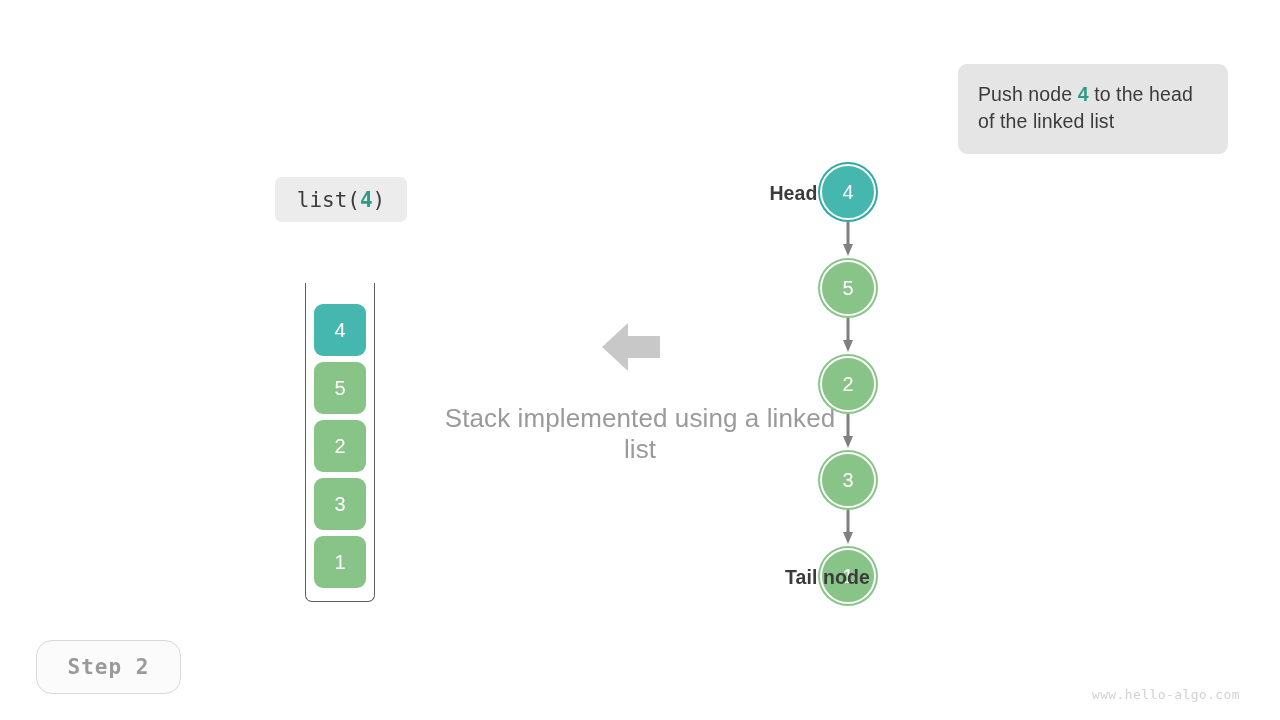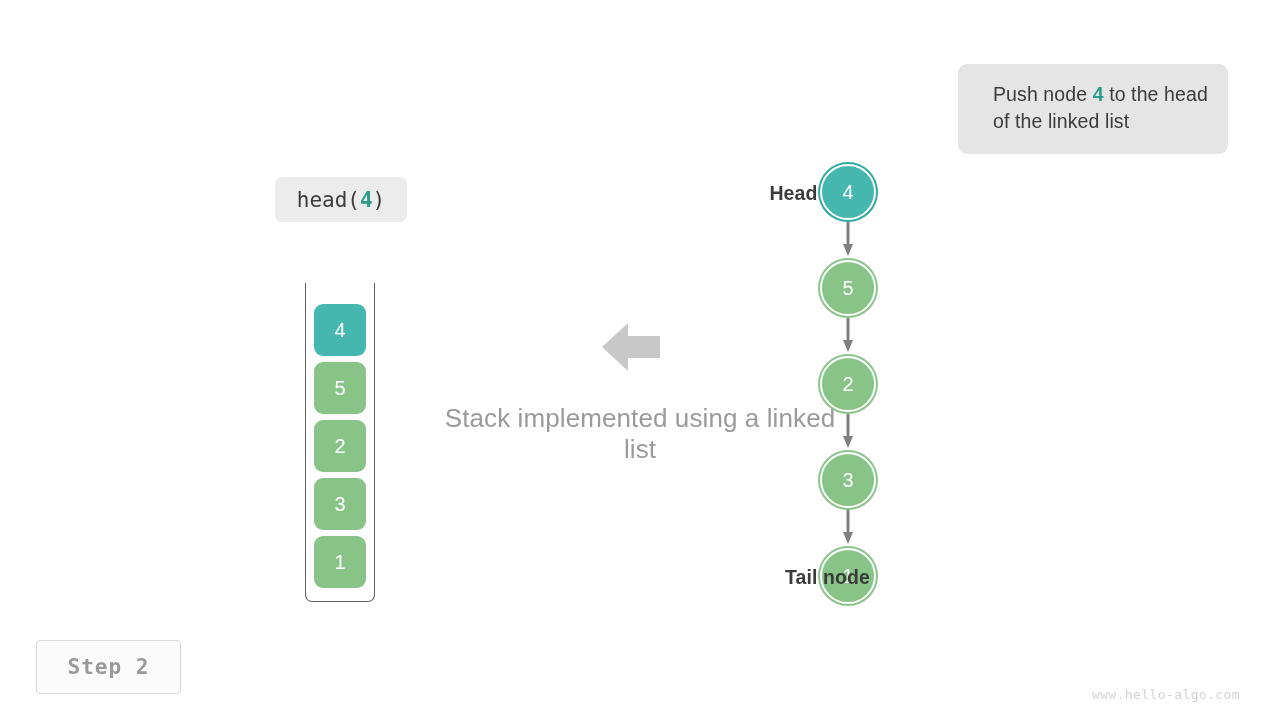--- a/index.html
+++ b/index.html
@@ -16,21 +16,21 @@
     -webkit-font-smoothing: antialiased;
   }
 
   
   .callout {
     position: absolute;
     left: 958px;
     top: 64px;
     width: 270px;
     box-sizing: border-box;
-    padding: 17px 20px 19px 35px;
+    padding: 17px 20px 19px 20px;
     background: #e5e5e5;
     border-radius: 9px;
     color: #3b3b3b;
     font-size: 19.5px;
     line-height: 27px;
     letter-spacing: 0.1px;
   }
   .callout .hl {
     color: #2e9b88;
     font-weight: bold;
@@ -177,21 +177,21 @@
 
   
   .step-badge {
     position: absolute;
     left: 36px;
     top: 640px;
     width: 145px;
     height: 54px;
     box-sizing: border-box;
     border: 1.4px solid #d8d8d8;
-    border-radius: 4px;
+    border-radius: 16px;
     background: #fbfbfb;
     display: flex;
     align-items: center;
     justify-content: center;
     font-family: "DejaVu Sans Mono", "Liberation Mono", monospace;
     font-size: 21px;
     font-weight: bold;
     color: #9a9a9a;
     letter-spacing: 1px;
   }
@@ -209,21 +209,21 @@
   }
 </style>
 </head>
 <body>
 
 <div class="callout">
   <span>Push node </span><span class="hl">4</span><span> to the head of the linked list</span>
 </div>
 
 <div class="push-pill">
-  <span>head(</span>
+  <span>list(</span>
     <span class="hl">4</span>
     <span>)</span>
 </div>
 
 <div class="stack-wrap">
   <div class="stack-frame"></div>
   <div class="stack-cells">
     <div class="cell teal">4</div>
     <div class="cell green">5</div>
     <div class="cell green">2</div>

